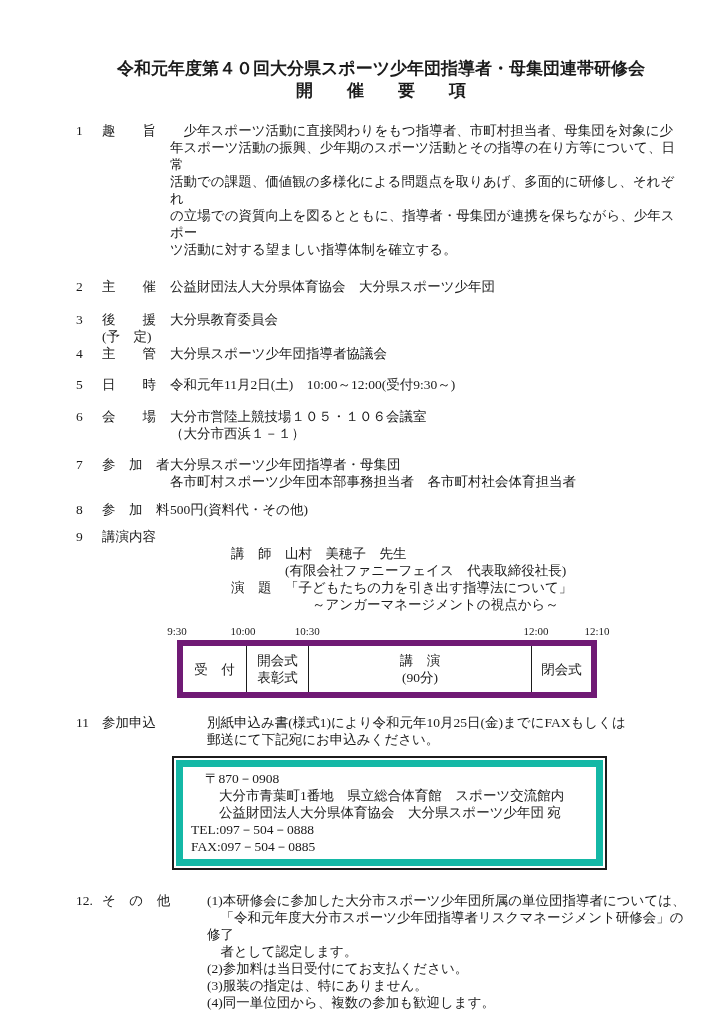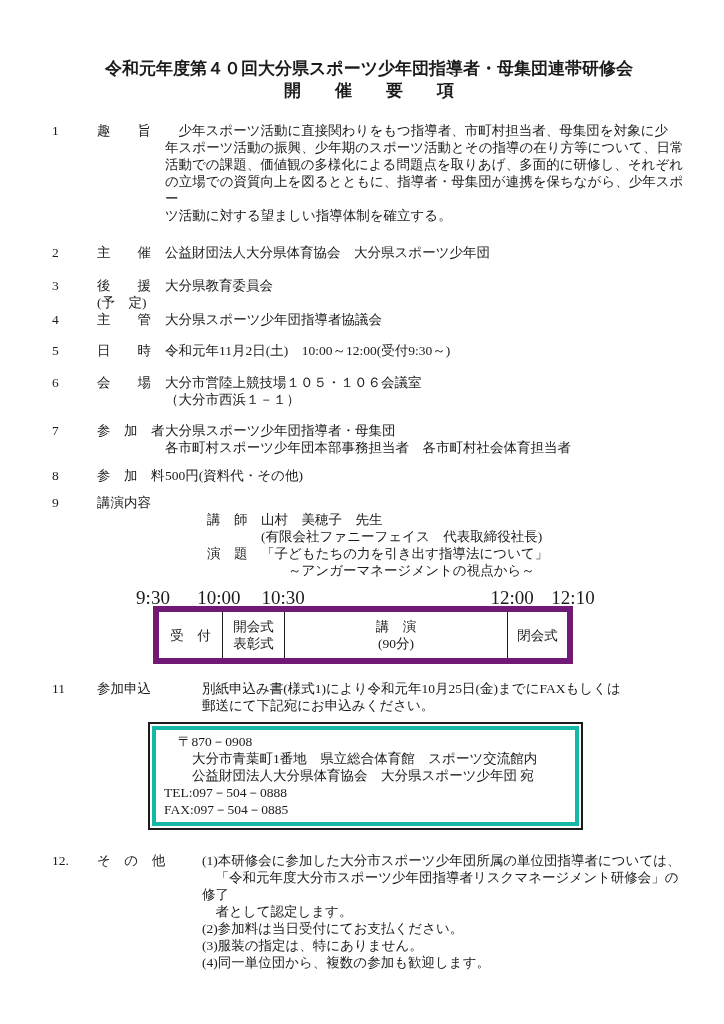--- a/index.html
+++ b/index.html
@@ -3,55 +3,55 @@
 <meta charset="utf-8">
 <style>
   html,body { margin:0; padding:0; background:#ffffff; }
   .doc {
     position:relative;
     width:724px; height:1024px;
     background:#ffffff; color:#1b1b1b;
     font-family:"Liberation Serif","DejaVu Serif",serif;
     font-size:13.5px; line-height:17px;
     box-sizing:border-box;
-    padding:58px 38px 0 52px;
+    padding:58px 38px 0 76px;
     overflow:hidden;
   }
   .title-block { text-align:center; font-size:17px; line-height:22px; font-weight:600; margin-bottom:20px; }
   .row { display:flex; align-items:flex-start; }
   .num { flex:0 0 26px; }
-  .labelcol { flex:0 0 68px;margin-left:19px; }
+  .labelcol { flex:0 0 68px; }
   .row.wide-gap .labelcol { flex:0 0 105px; }
   .body { flex:1; white-space:pre-line; }
   .sublabel { line-height:16px;text-align:center; }
   .mb20 { margin-bottom:20px; }
   .mb16 { margin-bottom:16px; }
   .mb15 { margin-bottom:15px; }
   .mb14 { margin-bottom:14px; }
   .mb11 { margin-bottom:11px; }
   .mb10 { margin-bottom:10px; }
   .mb8  { margin-bottom:8px; }
   .mb0  { margin-bottom:0; }
   .lecture-block { margin-left:155px; white-space:pre-line; margin-bottom:10px; }
   
   .schedule { margin-left:101px; width:420px; margin-top:2px; margin-bottom:16px; }
-  .timeline { position:relative; height:17px; font-size:19px; }
+  .timeline { position:relative; height:17px; font-size:11px; }
   .timeline span { position:absolute; transform:translateX(-50%); white-space:nowrap; }
   .t0 { left:0; } .t1 { left:15.7%; } .t2 { left:31.0%;font-family:Liberation Serif, serif; } .t3 { left:85.5%; } .t4 { left:100%; }
   .sch-table { display:flex; border:6px solid #701a75; height:46px; box-sizing:content-box; }
   .sch-cell {
     display:flex; align-items:center; justify-content:center;
     text-align:center; white-space:pre-line; line-height:17px;
     border-right:1.5px solid #1b1b1b; box-sizing:border-box;
   }
   .sch-cell:last-child { border-right:none; }
   .c0 { flex:0 0 15.7%; } .c1 { flex:0 0 15.2%; } .c2 { flex:0 0 54.6%; } .c3 { flex:1; }
   
   .contact-box { margin-left:96px; width:435px; box-sizing:border-box; border:2px solid #1b1b1b; padding:2px; margin-bottom:22px; }
-  .contact-inner { border:4px solid #14b8a6; padding:3px 8px 4px; }
+  .contact-inner { border:7px solid #14b8a6; padding:3px 8px 4px; }
   .postal { padding-left:14px; }
   .addr { padding-left:28px; }
   .telfax { text-align:left; }
 </style>
 </head>
 <body>
 
 <div class="doc">
 
   <div class="title-block">

